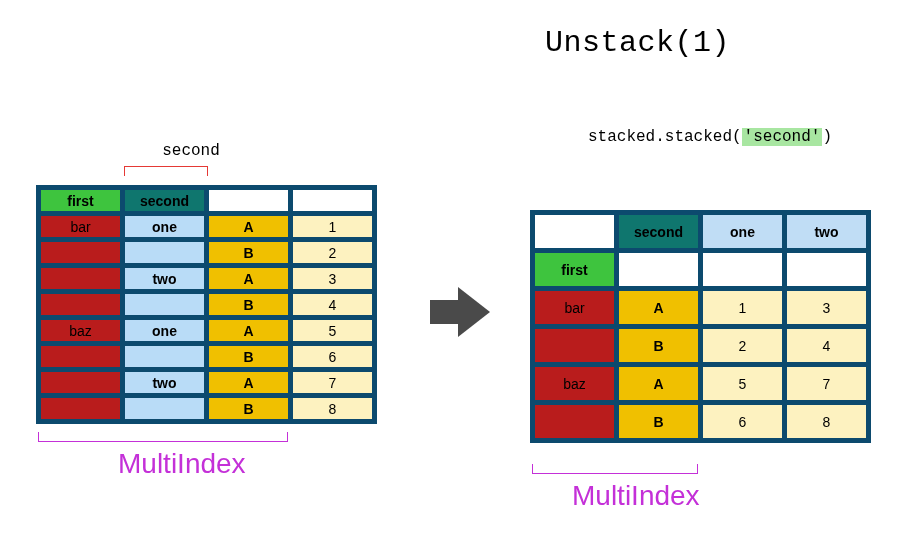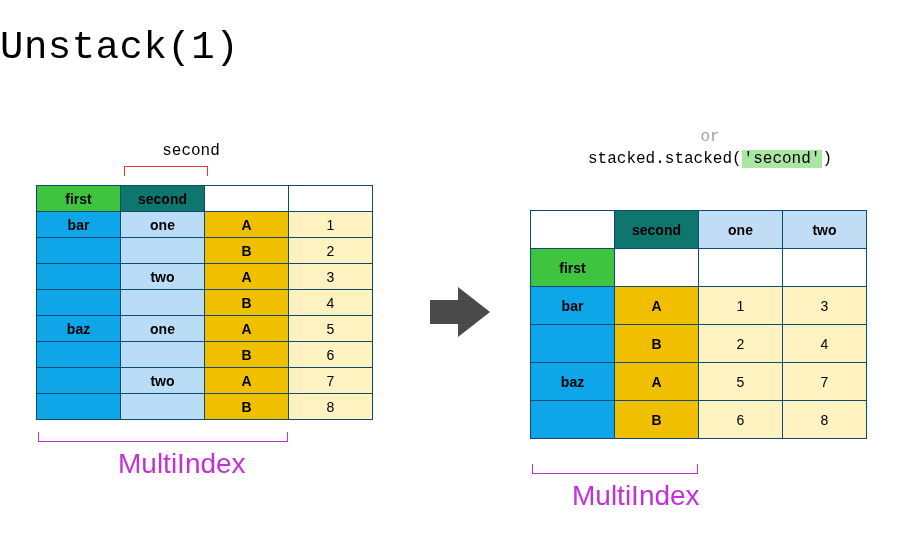--- a/index.html
+++ b/index.html
@@ -10,22 +10,22 @@
     background: #fff;
     font-family: -apple-system, "Helvetica Neue", Arial, sans-serif;
     position: relative;
   }
   .mono { font-family: "Menlo", "Consolas", "Courier New", monospace; }
   .title {
     position: absolute;
     top: 26px;
     left: 0;
     width: 730px;
-    text-align: left;
-    font-size: 39px;
+    text-align: right;
+    font-size: 30px;
     font-weight: 400;
     letter-spacing: 0.5px;
   }
   .stacked-label {
     position: absolute;
     top: 142px;
     left: 131px;
     width: 120px;
     text-align: center;
     font-size: 16px;
@@ -58,32 +58,32 @@
     left: 36px;
     border-collapse: collapse;
   }
   .right-table {
     position: absolute;
     top: 210px;
     left: 530px;
     border-collapse: collapse;
   }
   td {
-    border: 1px solid #0c4a6e;
+    border: 5px solid #0c4a6e;
     text-align: center;
     font-size: 14px;
     height: 26px;
     padding: 0;
   }
   .left-table td { width: 84px; }
   .right-table td { width: 84px; height: 38px; }
 
   .hdr-green  { background: #3ec43e; font-weight: bold; }
   .hdr-lgreen { background: #0f766e; font-weight: bold; }
-  .idx-blue   { background: #0ea5e9; font-weight: bold; margin-left: 17px; }
+  .idx-blue   { background: #b91c1c; font-weight: normal; margin-left: 17px; }
   .idx-lblue  { background: #b9dcf7; font-weight: bold; }
   .col-lblue  { background: #c0ddf5; font-weight: bold; }
   .gold       { background: #f0c000; font-weight: bold; }
   .cream      { background: #fdf2c0; }
   .white      { background: #fff; }
 
   .arrow {
     position: absolute;
     top: 290px;
     left: 430px;
@@ -125,21 +125,20 @@
 </style>
 </head>
 <body>
 
 <div class="title mono">Unstack(1)</div>
 
 <div class="stacked-label mono">second</div>
 <div class="stacked-bracket"></div>
 
 <div class="code-block mono">
-  <div class="or">or</div>
   <div>
     <span>stacked.stacked(</span><span class="hl">'second'</span><span>)</span>
   </div>
 </div>
 
 <table class="left-table">
   <tbody>
       <tr>
     <td class="hdr-green">first</td>
     <td class="hdr-lgreen">second</td>

